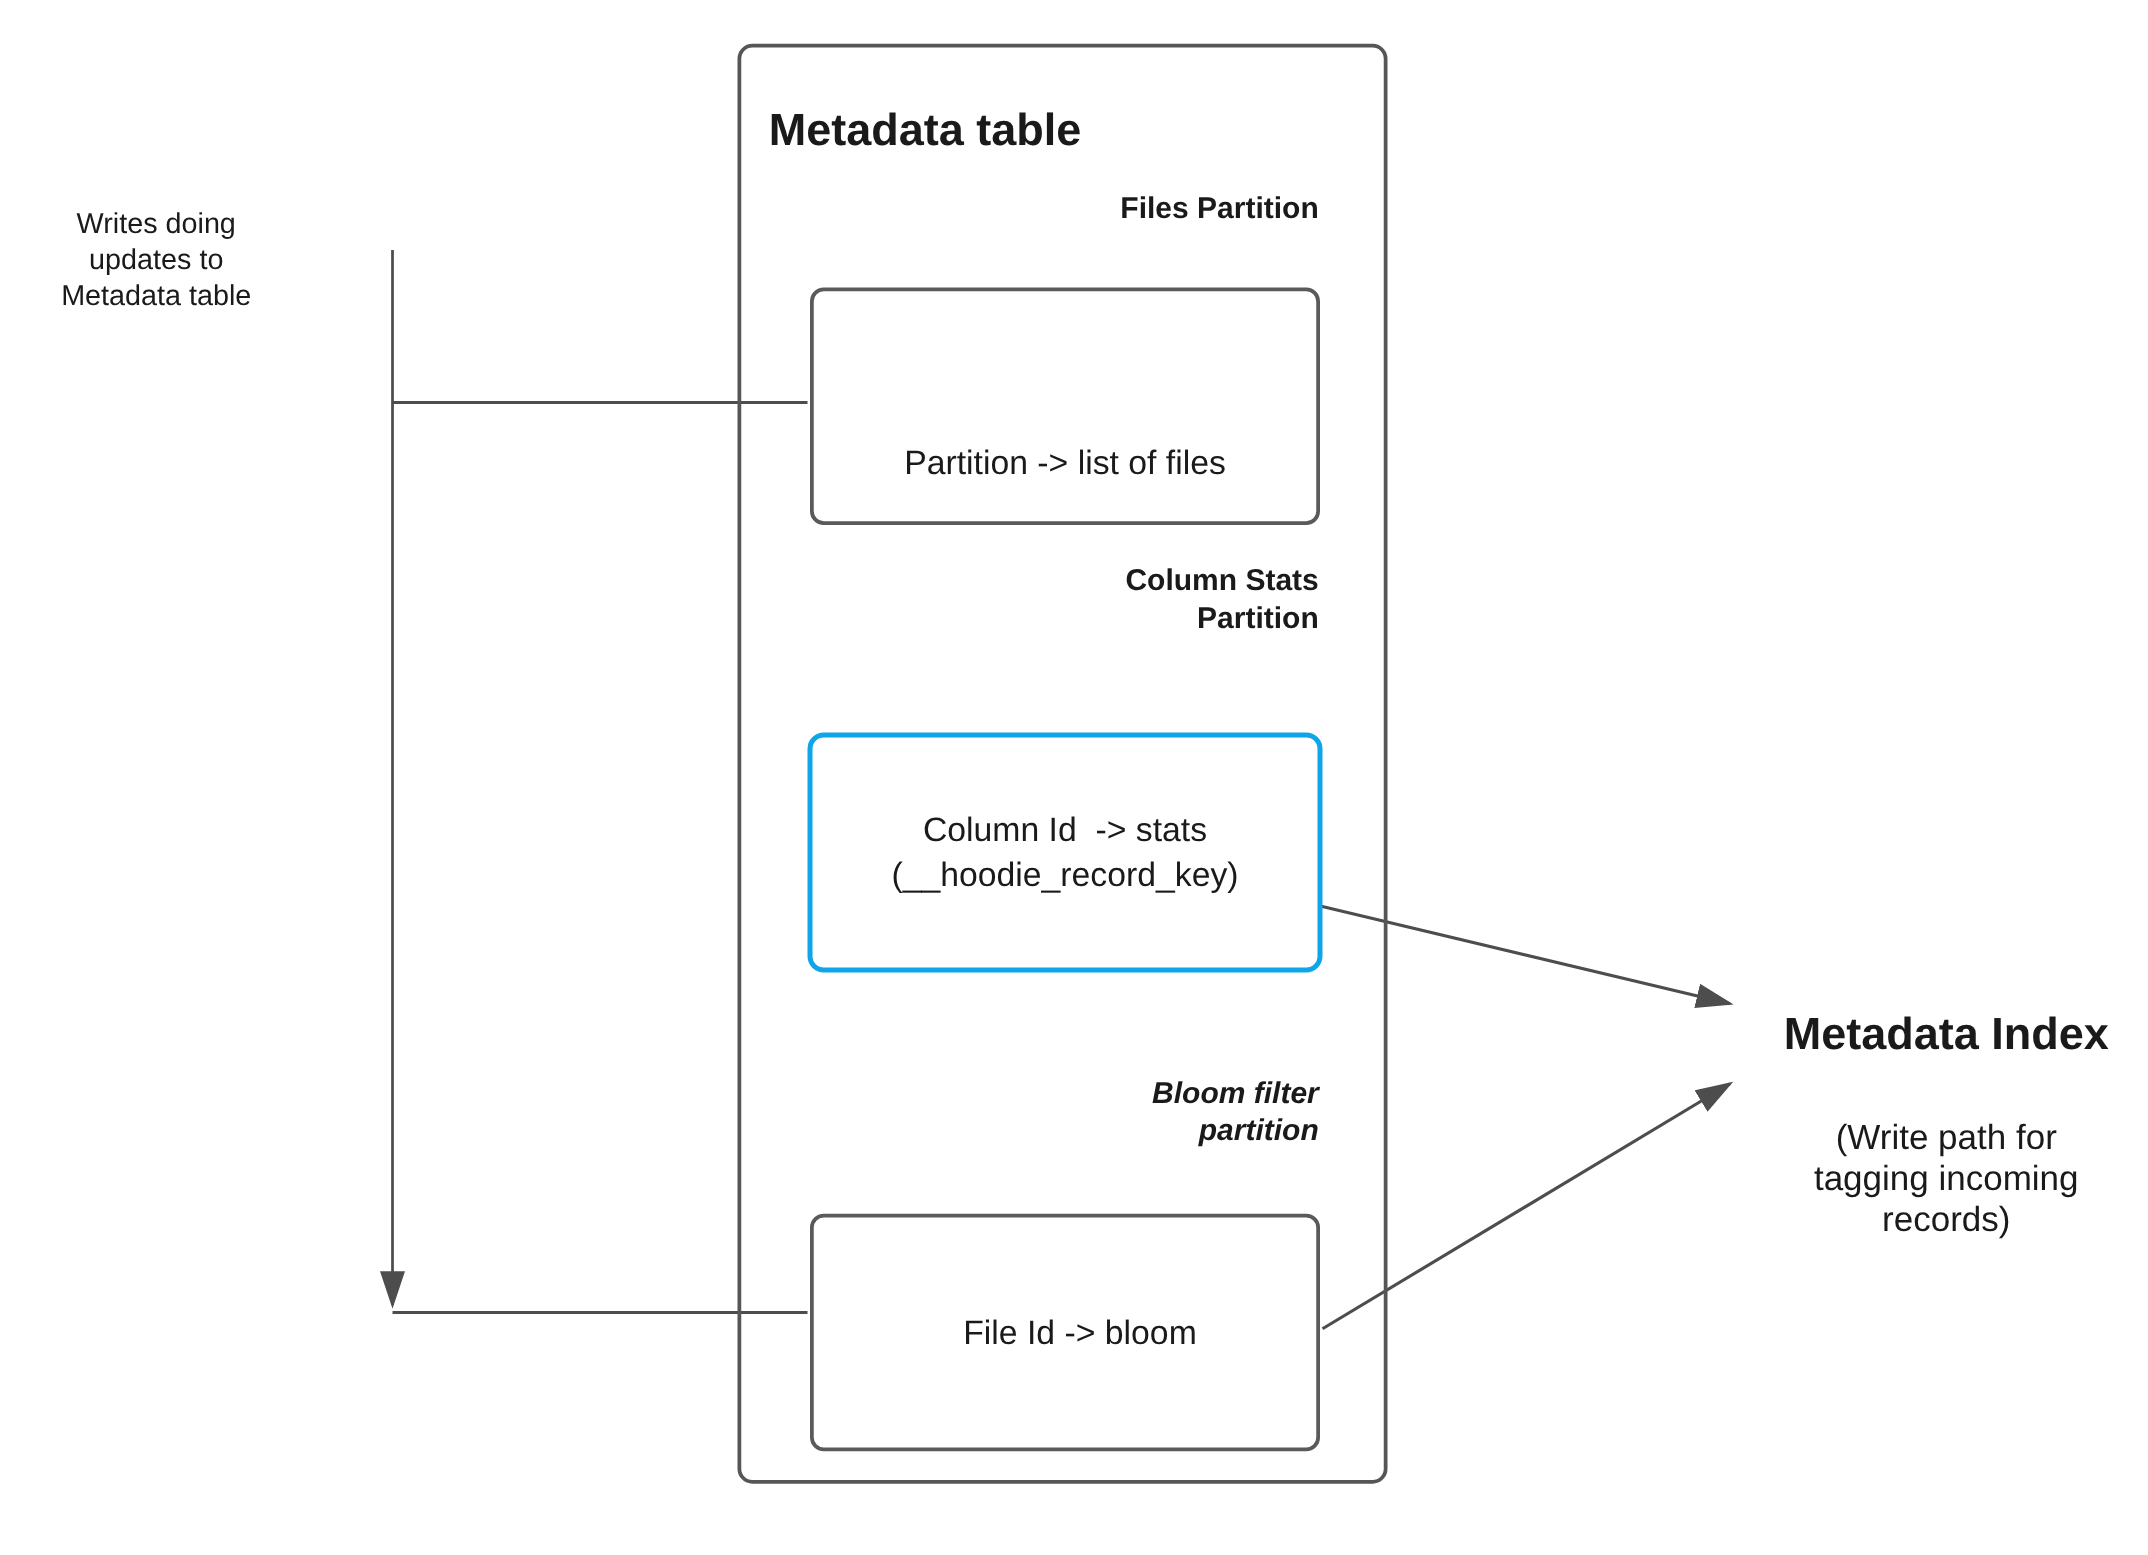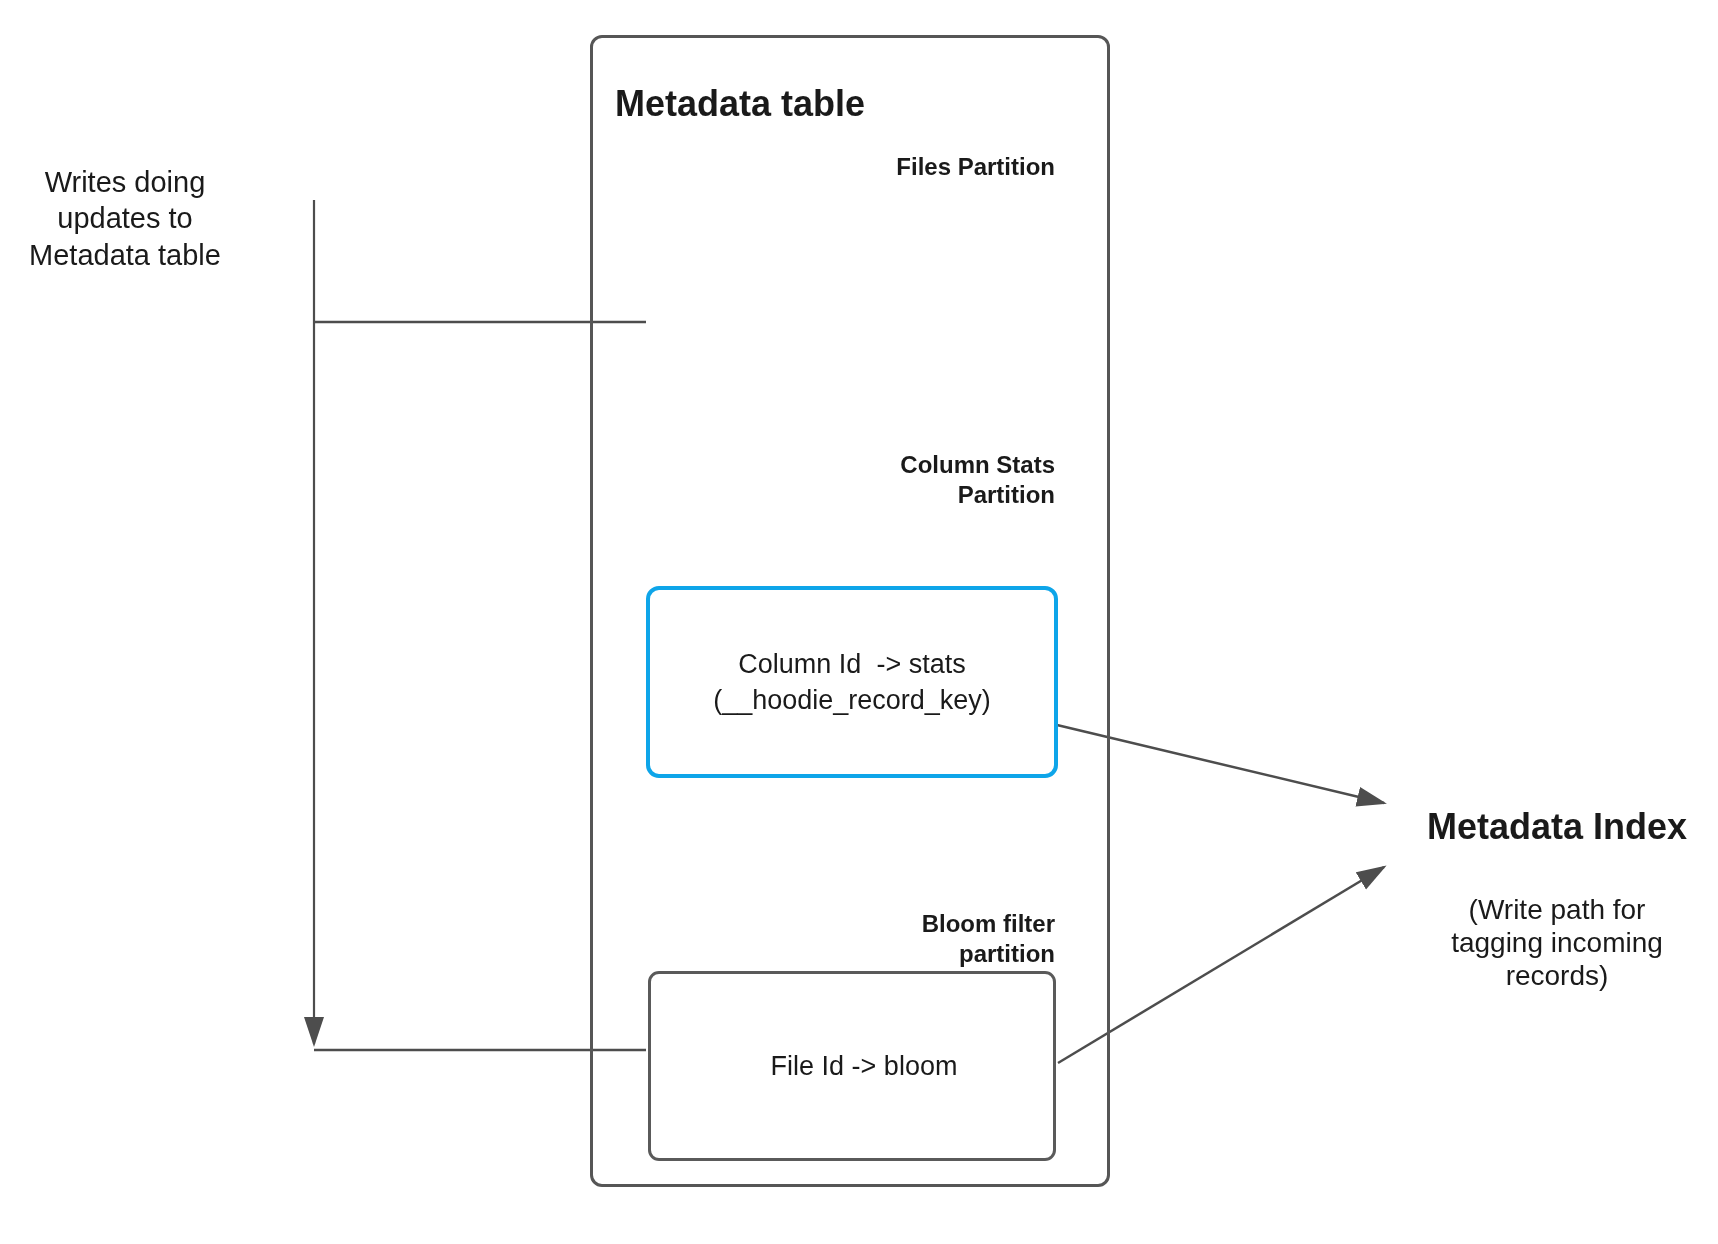--- a/index.html
+++ b/index.html
@@ -23,21 +23,21 @@
     width: 1718px;
     height: 1244px;
     pointer-events: none;
   }
   .left-note {
     position: absolute;
     left: 0;
     top: 164px;
     width: 250px;
     text-align: center;
-    font-size: 29px;
+    font-size: 23px;
     line-height: 1.25;
     color: #1a1a1a;
   }
   .outer-box {
     position: absolute;
     left: 590px;
     top: 35px;
     width: 520px;
     height: 1152px;
     border: 3px solid #565656;
@@ -57,21 +57,21 @@
     position: absolute;
     left: 52px;
     width: 410px;
     text-align: right;
     font-size: 24px;
     font-weight: bold;
     line-height: 1.25;
   }
   .heading-files  { top: 114px; }
   .heading-cols   { top: 412px; }
-  .heading-bloom  { top: 871px; }
+  .heading-bloom  { top: 822px; font-style: italic; }
   .inner-box {
     position: absolute;
     left: 55px;
     width: 408px;
     height: 190px;
     border: 3px solid #5a5a5a;
     border-radius: 11px;
     box-sizing: border-box;
     background: #ffffff;
     font-size: 27px;
@@ -148,20 +148,23 @@
     <div>Metadata table</div>
   </div>
 
   <div class="outer-box">
 
     <div class="outer-title">Metadata table</div>
 
     <div class="part-heading heading-files">
       <div>Files Partition</div>
     </div>
+    <div class="inner-box box-files">
+      <div>Partition -&gt; list of files</div>
+    </div>
 
     <div class="part-heading heading-cols">
       <div>Column Stats</div>
       <div>Partition</div>
     </div>
     <div class="inner-box box-cols">
       <div>Column Id  -&gt; stats</div>
       <div>(__hoodie_record_key)</div>
     </div>
 

